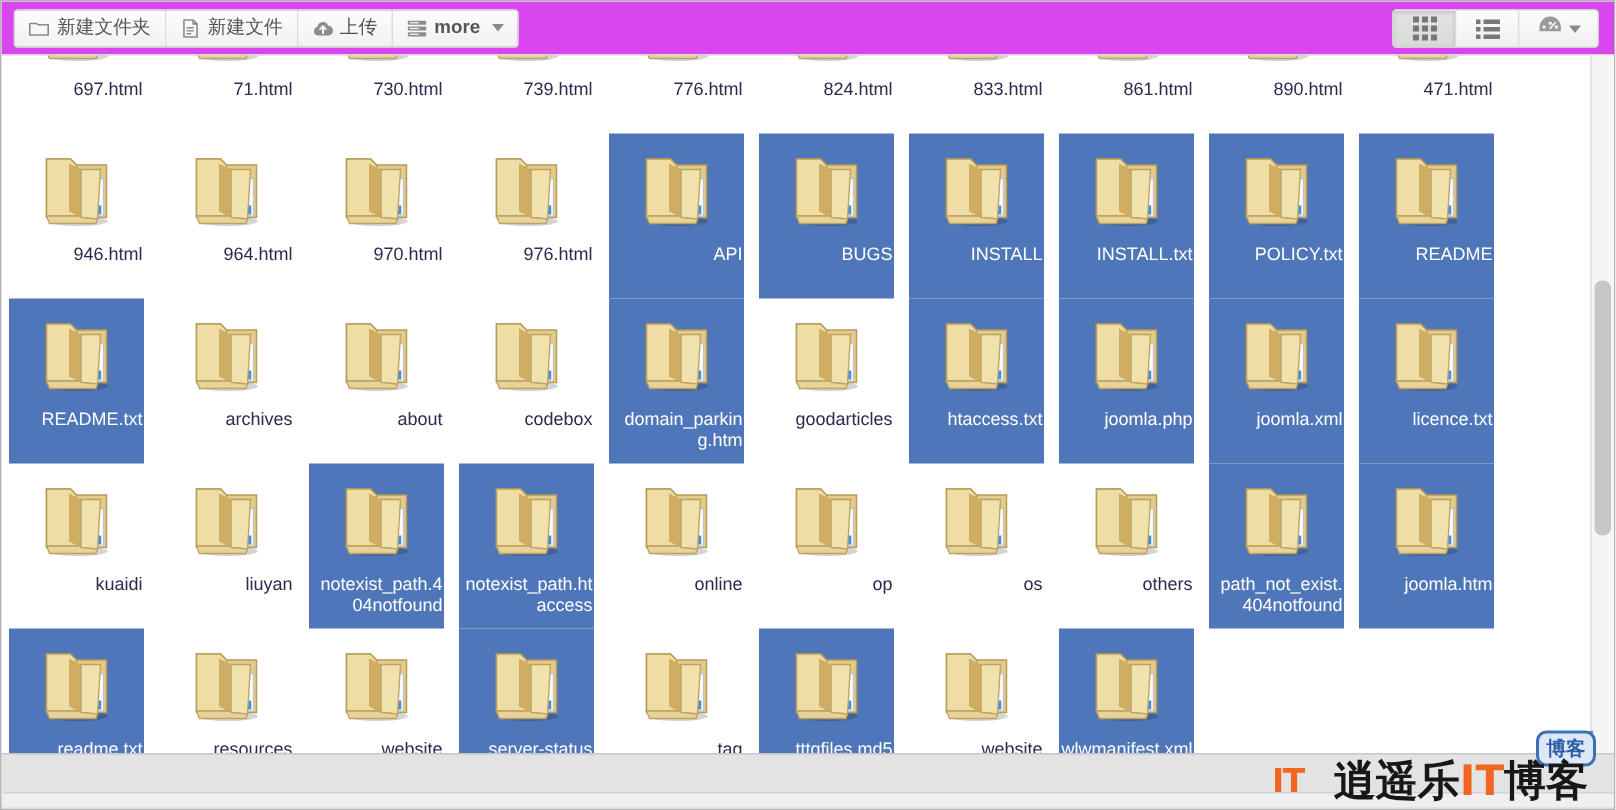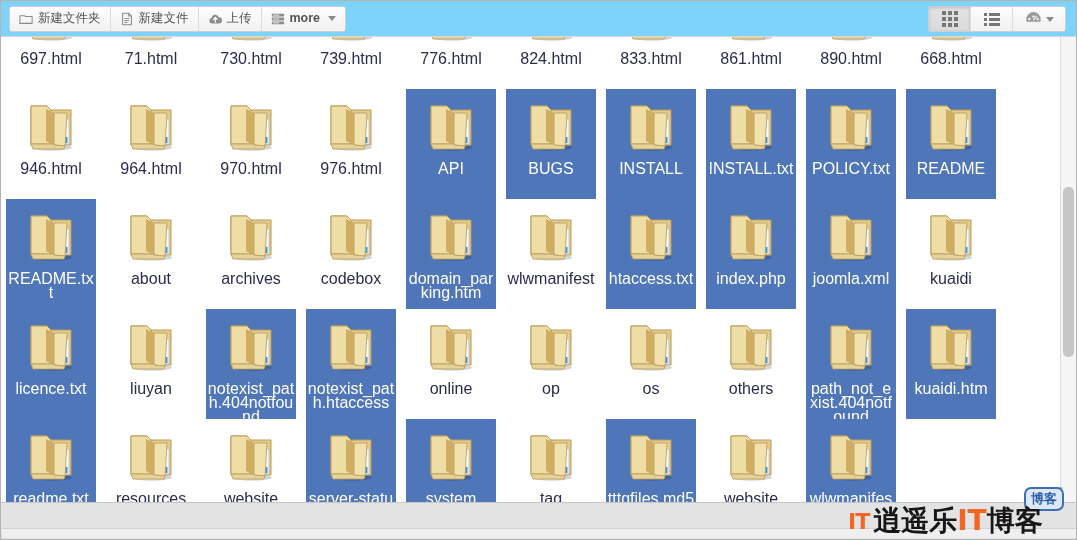--- a/index.html
+++ b/index.html
@@ -15,21 +15,21 @@
     width: 1077px; height: 540px;
     background: #ffffff;
     border: 1px solid #b3b3b3;
     overflow: hidden;
   }
 
   
   #toolbar {
     position: relative;
     height: 36px;
-    background: #7dd3fc;
+    background: #d946ef;
     border-bottom: 1px solid #d8d8d8;
     display: flex;
     align-items: center;
     padding: 0 8px;
   }
   .btn-group {
     display: flex;
     align-items: stretch;
     height: 26px;
     border: 1px solid #cfcfcf;
@@ -121,24 +121,24 @@
   .cell.sel { background: #4f76b8; }
   .cell-h110 { height: 110px; }
 
   .icon-wrap {
     width: 64px; height: 64px;
     position: relative;
     flex: none;
     margin-bottom: 3px;
   }
   .label {
-    font-size: 16px;
+    font-size: 12px;
     line-height: 14px;
     color: #2b2b4f;
-    text-align: center;
+    text-align: right;
     width: 90px;
     word-break: break-all;
     padding: 0 1px;
   }
   .cell.sel .label { color: #ffffff; }
 
   
   .folder { position: absolute; left: 5px; top: 6px; width: 54px; height: 50px; }
 
   
@@ -172,21 +172,21 @@
   }
 
   #watermark {
     position: absolute;
     right: 8px; bottom: 4px;
     height: 50px; width: 220px;
     pointer-events: none;
   }
   .wm-row {
     position: absolute; left: 0; bottom: 2px;
-    display: flex; align-items: flex-end; gap: 4px;
+    display: flex; align-items: flex-end; gap: 20px;
   }
   .wm-it {
     font-family: "DejaVu Sans", sans-serif;
     font-weight: bold; font-size: 22px;
     color: #f26522; line-height: 22px;
     letter-spacing: -1px;
   }
   .wm-cn {
     font-family: "DejaVu Sans", sans-serif;
     font-weight: bold; font-size: 28px;
@@ -457,21 +457,21 @@
                 <ellipse cx="28" cy="46.5" rx="20" ry="3.2" fill="rgba(0,0,0,0.17)"></ellipse>
                 <path d="M7 5 L23 5 L27 9 L47 9 L47 44 L7 44 Z" fill="#e4ca8b" stroke="#b79c58" stroke-width="1"></path>
                 <rect x="36" y="18" width="9" height="25" fill="#fcfcfc" stroke="#c4c4c4" stroke-width="0.9"></rect>
                 <rect x="37.5" y="36" width="6" height="6" fill="#3f8fdd"></rect>
                 <path d="M7 5 L23 5 L27 9 L27 43 L7 43 Z" fill="#efdda6" stroke="#b79c58" stroke-width="1"></path>
                 <path d="M22 8 L30 12 L30 44 L22 40 Z" fill="#cfae63"></path>
                 <path d="M30 12 L43 12 L41 45 L30 44 Z" fill="#f1e1ac" stroke="#bca363" stroke-width="0.9"></path>
                 <path d="M7 43 L9 48 L40 48 L41 45 L30 44 L30 43 Z" fill="#e7d298" stroke="#bca363" stroke-width="0.9"></path>
               </svg></span>
           </div>
-          <div class="label">668.html</div>
+          <div class="label">471.html</div>
         </div>
         <div class="cell cell-h110">
           <div class="icon-wrap">
             <span class="folder"><svg width="54" height="52" viewBox="0 0 54 52">
                 <ellipse cx="28" cy="46.5" rx="20" ry="3.2" fill="rgba(0,0,0,0.17)"></ellipse>
                 <path d="M7 5 L23 5 L27 9 L47 9 L47 44 L7 44 Z" fill="#e4ca8b" stroke="#b79c58" stroke-width="1"></path>
                 <rect x="36" y="18" width="9" height="25" fill="#fcfcfc" stroke="#c4c4c4" stroke-width="0.9"></rect>
                 <rect x="37.5" y="36" width="6" height="6" fill="#3f8fdd"></rect>
                 <path d="M7 5 L23 5 L27 9 L27 43 L7 43 Z" fill="#efdda6" stroke="#b79c58" stroke-width="1"></path>
                 <path d="M22 8 L30 12 L30 44 L22 40 Z" fill="#cfae63"></path>
@@ -637,50 +637,50 @@
                 <ellipse cx="28" cy="46.5" rx="20" ry="3.2" fill="rgba(0,0,0,0.17)"></ellipse>
                 <path d="M7 5 L23 5 L27 9 L47 9 L47 44 L7 44 Z" fill="#e4ca8b" stroke="#b79c58" stroke-width="1"></path>
                 <rect x="36" y="18" width="9" height="25" fill="#fcfcfc" stroke="#c4c4c4" stroke-width="0.9"></rect>
                 <rect x="37.5" y="36" width="6" height="6" fill="#3f8fdd"></rect>
                 <path d="M7 5 L23 5 L27 9 L27 43 L7 43 Z" fill="#efdda6" stroke="#b79c58" stroke-width="1"></path>
                 <path d="M22 8 L30 12 L30 44 L22 40 Z" fill="#cfae63"></path>
                 <path d="M30 12 L43 12 L41 45 L30 44 Z" fill="#f1e1ac" stroke="#bca363" stroke-width="0.9"></path>
                 <path d="M7 43 L9 48 L40 48 L41 45 L30 44 L30 43 Z" fill="#e7d298" stroke="#bca363" stroke-width="0.9"></path>
               </svg></span>
           </div>
+          <div class="label">archives</div>
+        </div>
+        <div class="cell cell-h110">
+          <div class="icon-wrap">
+            <span class="folder"><svg width="54" height="52" viewBox="0 0 54 52">
+                <ellipse cx="28" cy="46.5" rx="20" ry="3.2" fill="rgba(0,0,0,0.17)"></ellipse>
+                <path d="M7 5 L23 5 L27 9 L47 9 L47 44 L7 44 Z" fill="#e4ca8b" stroke="#b79c58" stroke-width="1"></path>
+                <rect x="36" y="18" width="9" height="25" fill="#fcfcfc" stroke="#c4c4c4" stroke-width="0.9"></rect>
+                <rect x="37.5" y="36" width="6" height="6" fill="#3f8fdd"></rect>
+                <path d="M7 5 L23 5 L27 9 L27 43 L7 43 Z" fill="#efdda6" stroke="#b79c58" stroke-width="1"></path>
+                <path d="M22 8 L30 12 L30 44 L22 40 Z" fill="#cfae63"></path>
+                <path d="M30 12 L43 12 L41 45 L30 44 Z" fill="#f1e1ac" stroke="#bca363" stroke-width="0.9"></path>
+                <path d="M7 43 L9 48 L40 48 L41 45 L30 44 L30 43 Z" fill="#e7d298" stroke="#bca363" stroke-width="0.9"></path>
+              </svg></span>
+          </div>
           <div class="label">about</div>
         </div>
         <div class="cell cell-h110">
           <div class="icon-wrap">
             <span class="folder"><svg width="54" height="52" viewBox="0 0 54 52">
                 <ellipse cx="28" cy="46.5" rx="20" ry="3.2" fill="rgba(0,0,0,0.17)"></ellipse>
                 <path d="M7 5 L23 5 L27 9 L47 9 L47 44 L7 44 Z" fill="#e4ca8b" stroke="#b79c58" stroke-width="1"></path>
                 <rect x="36" y="18" width="9" height="25" fill="#fcfcfc" stroke="#c4c4c4" stroke-width="0.9"></rect>
                 <rect x="37.5" y="36" width="6" height="6" fill="#3f8fdd"></rect>
                 <path d="M7 5 L23 5 L27 9 L27 43 L7 43 Z" fill="#efdda6" stroke="#b79c58" stroke-width="1"></path>
                 <path d="M22 8 L30 12 L30 44 L22 40 Z" fill="#cfae63"></path>
                 <path d="M30 12 L43 12 L41 45 L30 44 Z" fill="#f1e1ac" stroke="#bca363" stroke-width="0.9"></path>
                 <path d="M7 43 L9 48 L40 48 L41 45 L30 44 L30 43 Z" fill="#e7d298" stroke="#bca363" stroke-width="0.9"></path>
               </svg></span>
           </div>
-          <div class="label">archives</div>
-        </div>
-        <div class="cell cell-h110">
-          <div class="icon-wrap">
-            <span class="folder"><svg width="54" height="52" viewBox="0 0 54 52">
-                <ellipse cx="28" cy="46.5" rx="20" ry="3.2" fill="rgba(0,0,0,0.17)"></ellipse>
-                <path d="M7 5 L23 5 L27 9 L47 9 L47 44 L7 44 Z" fill="#e4ca8b" stroke="#b79c58" stroke-width="1"></path>
-                <rect x="36" y="18" width="9" height="25" fill="#fcfcfc" stroke="#c4c4c4" stroke-width="0.9"></rect>
-                <rect x="37.5" y="36" width="6" height="6" fill="#3f8fdd"></rect>
-                <path d="M7 5 L23 5 L27 9 L27 43 L7 43 Z" fill="#efdda6" stroke="#b79c58" stroke-width="1"></path>
-                <path d="M22 8 L30 12 L30 44 L22 40 Z" fill="#cfae63"></path>
-                <path d="M30 12 L43 12 L41 45 L30 44 Z" fill="#f1e1ac" stroke="#bca363" stroke-width="0.9"></path>
-                <path d="M7 43 L9 48 L40 48 L41 45 L30 44 L30 43 Z" fill="#e7d298" stroke="#bca363" stroke-width="0.9"></path>
-              </svg></span>
-          </div>
           <div class="label">codebox</div>
         </div>
         <div class="cell cell-h110 sel">
           <div class="icon-wrap">
             <span class="folder"><svg width="54" height="52" viewBox="0 0 54 52">
                 <ellipse cx="28" cy="46.5" rx="20" ry="3.2" fill="rgba(0,0,0,0.17)"></ellipse>
                 <path d="M7 5 L23 5 L27 9 L47 9 L47 44 L7 44 Z" fill="#e4ca8b" stroke="#b79c58" stroke-width="1"></path>
                 <rect x="36" y="18" width="9" height="25" fill="#fcfcfc" stroke="#c4c4c4" stroke-width="0.9"></rect>
                 <rect x="37.5" y="36" width="6" height="6" fill="#3f8fdd"></rect>
                 <path d="M7 5 L23 5 L27 9 L27 43 L7 43 Z" fill="#efdda6" stroke="#b79c58" stroke-width="1"></path>
@@ -697,21 +697,21 @@
                 <ellipse cx="28" cy="46.5" rx="20" ry="3.2" fill="rgba(0,0,0,0.17)"></ellipse>
                 <path d="M7 5 L23 5 L27 9 L47 9 L47 44 L7 44 Z" fill="#e4ca8b" stroke="#b79c58" stroke-width="1"></path>
                 <rect x="36" y="18" width="9" height="25" fill="#fcfcfc" stroke="#c4c4c4" stroke-width="0.9"></rect>
                 <rect x="37.5" y="36" width="6" height="6" fill="#3f8fdd"></rect>
                 <path d="M7 5 L23 5 L27 9 L27 43 L7 43 Z" fill="#efdda6" stroke="#b79c58" stroke-width="1"></path>
                 <path d="M22 8 L30 12 L30 44 L22 40 Z" fill="#cfae63"></path>
                 <path d="M30 12 L43 12 L41 45 L30 44 Z" fill="#f1e1ac" stroke="#bca363" stroke-width="0.9"></path>
                 <path d="M7 43 L9 48 L40 48 L41 45 L30 44 L30 43 Z" fill="#e7d298" stroke="#bca363" stroke-width="0.9"></path>
               </svg></span>
           </div>
-          <div class="label">wlwmanifest</div>
+          <div class="label">goodarticles</div>
         </div>
         <div class="cell cell-h110 sel">
           <div class="icon-wrap">
             <span class="folder"><svg width="54" height="52" viewBox="0 0 54 52">
                 <ellipse cx="28" cy="46.5" rx="20" ry="3.2" fill="rgba(0,0,0,0.17)"></ellipse>
                 <path d="M7 5 L23 5 L27 9 L47 9 L47 44 L7 44 Z" fill="#e4ca8b" stroke="#b79c58" stroke-width="1"></path>
                 <rect x="36" y="18" width="9" height="25" fill="#fcfcfc" stroke="#c4c4c4" stroke-width="0.9"></rect>
                 <rect x="37.5" y="36" width="6" height="6" fill="#3f8fdd"></rect>
                 <path d="M7 5 L23 5 L27 9 L27 43 L7 43 Z" fill="#efdda6" stroke="#b79c58" stroke-width="1"></path>
                 <path d="M22 8 L30 12 L30 44 L22 40 Z" fill="#cfae63"></path>
@@ -727,67 +727,67 @@
                 <ellipse cx="28" cy="46.5" rx="20" ry="3.2" fill="rgba(0,0,0,0.17)"></ellipse>
                 <path d="M7 5 L23 5 L27 9 L47 9 L47 44 L7 44 Z" fill="#e4ca8b" stroke="#b79c58" stroke-width="1"></path>
                 <rect x="36" y="18" width="9" height="25" fill="#fcfcfc" stroke="#c4c4c4" stroke-width="0.9"></rect>
                 <rect x="37.5" y="36" width="6" height="6" fill="#3f8fdd"></rect>
                 <path d="M7 5 L23 5 L27 9 L27 43 L7 43 Z" fill="#efdda6" stroke="#b79c58" stroke-width="1"></path>
                 <path d="M22 8 L30 12 L30 44 L22 40 Z" fill="#cfae63"></path>
                 <path d="M30 12 L43 12 L41 45 L30 44 Z" fill="#f1e1ac" stroke="#bca363" stroke-width="0.9"></path>
                 <path d="M7 43 L9 48 L40 48 L41 45 L30 44 L30 43 Z" fill="#e7d298" stroke="#bca363" stroke-width="0.9"></path>
               </svg></span>
           </div>
-          <div class="label">index.php</div>
+          <div class="label">joomla.php</div>
         </div>
         <div class="cell cell-h110 sel">
           <div class="icon-wrap">
             <span class="folder"><svg width="54" height="52" viewBox="0 0 54 52">
                 <ellipse cx="28" cy="46.5" rx="20" ry="3.2" fill="rgba(0,0,0,0.17)"></ellipse>
                 <path d="M7 5 L23 5 L27 9 L47 9 L47 44 L7 44 Z" fill="#e4ca8b" stroke="#b79c58" stroke-width="1"></path>
                 <rect x="36" y="18" width="9" height="25" fill="#fcfcfc" stroke="#c4c4c4" stroke-width="0.9"></rect>
                 <rect x="37.5" y="36" width="6" height="6" fill="#3f8fdd"></rect>
                 <path d="M7 5 L23 5 L27 9 L27 43 L7 43 Z" fill="#efdda6" stroke="#b79c58" stroke-width="1"></path>
                 <path d="M22 8 L30 12 L30 44 L22 40 Z" fill="#cfae63"></path>
                 <path d="M30 12 L43 12 L41 45 L30 44 Z" fill="#f1e1ac" stroke="#bca363" stroke-width="0.9"></path>
                 <path d="M7 43 L9 48 L40 48 L41 45 L30 44 L30 43 Z" fill="#e7d298" stroke="#bca363" stroke-width="0.9"></path>
               </svg></span>
           </div>
           <div class="label">joomla.xml</div>
         </div>
+        <div class="cell cell-h110 sel">
+          <div class="icon-wrap">
+            <span class="folder"><svg width="54" height="52" viewBox="0 0 54 52">
+                <ellipse cx="28" cy="46.5" rx="20" ry="3.2" fill="rgba(0,0,0,0.17)"></ellipse>
+                <path d="M7 5 L23 5 L27 9 L47 9 L47 44 L7 44 Z" fill="#e4ca8b" stroke="#b79c58" stroke-width="1"></path>
+                <rect x="36" y="18" width="9" height="25" fill="#fcfcfc" stroke="#c4c4c4" stroke-width="0.9"></rect>
+                <rect x="37.5" y="36" width="6" height="6" fill="#3f8fdd"></rect>
+                <path d="M7 5 L23 5 L27 9 L27 43 L7 43 Z" fill="#efdda6" stroke="#b79c58" stroke-width="1"></path>
+                <path d="M22 8 L30 12 L30 44 L22 40 Z" fill="#cfae63"></path>
+                <path d="M30 12 L43 12 L41 45 L30 44 Z" fill="#f1e1ac" stroke="#bca363" stroke-width="0.9"></path>
+                <path d="M7 43 L9 48 L40 48 L41 45 L30 44 L30 43 Z" fill="#e7d298" stroke="#bca363" stroke-width="0.9"></path>
+              </svg></span>
+          </div>
+          <div class="label">licence.txt</div>
+        </div>
         <div class="cell cell-h110">
           <div class="icon-wrap">
             <span class="folder"><svg width="54" height="52" viewBox="0 0 54 52">
                 <ellipse cx="28" cy="46.5" rx="20" ry="3.2" fill="rgba(0,0,0,0.17)"></ellipse>
                 <path d="M7 5 L23 5 L27 9 L47 9 L47 44 L7 44 Z" fill="#e4ca8b" stroke="#b79c58" stroke-width="1"></path>
                 <rect x="36" y="18" width="9" height="25" fill="#fcfcfc" stroke="#c4c4c4" stroke-width="0.9"></rect>
                 <rect x="37.5" y="36" width="6" height="6" fill="#3f8fdd"></rect>
                 <path d="M7 5 L23 5 L27 9 L27 43 L7 43 Z" fill="#efdda6" stroke="#b79c58" stroke-width="1"></path>
                 <path d="M22 8 L30 12 L30 44 L22 40 Z" fill="#cfae63"></path>
                 <path d="M30 12 L43 12 L41 45 L30 44 Z" fill="#f1e1ac" stroke="#bca363" stroke-width="0.9"></path>
                 <path d="M7 43 L9 48 L40 48 L41 45 L30 44 L30 43 Z" fill="#e7d298" stroke="#bca363" stroke-width="0.9"></path>
               </svg></span>
           </div>
           <div class="label">kuaidi</div>
         </div>
-        <div class="cell cell-h110 sel">
-          <div class="icon-wrap">
-            <span class="folder"><svg width="54" height="52" viewBox="0 0 54 52">
-                <ellipse cx="28" cy="46.5" rx="20" ry="3.2" fill="rgba(0,0,0,0.17)"></ellipse>
-                <path d="M7 5 L23 5 L27 9 L47 9 L47 44 L7 44 Z" fill="#e4ca8b" stroke="#b79c58" stroke-width="1"></path>
-                <rect x="36" y="18" width="9" height="25" fill="#fcfcfc" stroke="#c4c4c4" stroke-width="0.9"></rect>
-                <rect x="37.5" y="36" width="6" height="6" fill="#3f8fdd"></rect>
-                <path d="M7 5 L23 5 L27 9 L27 43 L7 43 Z" fill="#efdda6" stroke="#b79c58" stroke-width="1"></path>
-                <path d="M22 8 L30 12 L30 44 L22 40 Z" fill="#cfae63"></path>
-                <path d="M30 12 L43 12 L41 45 L30 44 Z" fill="#f1e1ac" stroke="#bca363" stroke-width="0.9"></path>
-                <path d="M7 43 L9 48 L40 48 L41 45 L30 44 L30 43 Z" fill="#e7d298" stroke="#bca363" stroke-width="0.9"></path>
-              </svg></span>
-          </div>
-          <div class="label">licence.txt</div>
-        </div>
         <div class="cell cell-h110">
           <div class="icon-wrap">
             <span class="folder"><svg width="54" height="52" viewBox="0 0 54 52">
                 <ellipse cx="28" cy="46.5" rx="20" ry="3.2" fill="rgba(0,0,0,0.17)"></ellipse>
                 <path d="M7 5 L23 5 L27 9 L47 9 L47 44 L7 44 Z" fill="#e4ca8b" stroke="#b79c58" stroke-width="1"></path>
                 <rect x="36" y="18" width="9" height="25" fill="#fcfcfc" stroke="#c4c4c4" stroke-width="0.9"></rect>
                 <rect x="37.5" y="36" width="6" height="6" fill="#3f8fdd"></rect>
                 <path d="M7 5 L23 5 L27 9 L27 43 L7 43 Z" fill="#efdda6" stroke="#b79c58" stroke-width="1"></path>
                 <path d="M22 8 L30 12 L30 44 L22 40 Z" fill="#cfae63"></path>
                 <path d="M30 12 L43 12 L41 45 L30 44 Z" fill="#f1e1ac" stroke="#bca363" stroke-width="0.9"></path>
@@ -907,21 +907,21 @@
                 <ellipse cx="28" cy="46.5" rx="20" ry="3.2" fill="rgba(0,0,0,0.17)"></ellipse>
                 <path d="M7 5 L23 5 L27 9 L47 9 L47 44 L7 44 Z" fill="#e4ca8b" stroke="#b79c58" stroke-width="1"></path>
                 <rect x="36" y="18" width="9" height="25" fill="#fcfcfc" stroke="#c4c4c4" stroke-width="0.9"></rect>
                 <rect x="37.5" y="36" width="6" height="6" fill="#3f8fdd"></rect>
                 <path d="M7 5 L23 5 L27 9 L27 43 L7 43 Z" fill="#efdda6" stroke="#b79c58" stroke-width="1"></path>
                 <path d="M22 8 L30 12 L30 44 L22 40 Z" fill="#cfae63"></path>
                 <path d="M30 12 L43 12 L41 45 L30 44 Z" fill="#f1e1ac" stroke="#bca363" stroke-width="0.9"></path>
                 <path d="M7 43 L9 48 L40 48 L41 45 L30 44 L30 43 Z" fill="#e7d298" stroke="#bca363" stroke-width="0.9"></path>
               </svg></span>
           </div>
-          <div class="label">kuaidi.htm</div>
+          <div class="label">joomla.htm</div>
         </div>
         <div class="cell cell-h110 sel">
           <div class="icon-wrap">
             <span class="folder"><svg width="54" height="52" viewBox="0 0 54 52">
                 <ellipse cx="28" cy="46.5" rx="20" ry="3.2" fill="rgba(0,0,0,0.17)"></ellipse>
                 <path d="M7 5 L23 5 L27 9 L47 9 L47 44 L7 44 Z" fill="#e4ca8b" stroke="#b79c58" stroke-width="1"></path>
                 <rect x="36" y="18" width="9" height="25" fill="#fcfcfc" stroke="#c4c4c4" stroke-width="0.9"></rect>
                 <rect x="37.5" y="36" width="6" height="6" fill="#3f8fdd"></rect>
                 <path d="M7 5 L23 5 L27 9 L27 43 L7 43 Z" fill="#efdda6" stroke="#b79c58" stroke-width="1"></path>
                 <path d="M22 8 L30 12 L30 44 L22 40 Z" fill="#cfae63"></path>
@@ -968,35 +968,20 @@
                 <path d="M7 5 L23 5 L27 9 L47 9 L47 44 L7 44 Z" fill="#e4ca8b" stroke="#b79c58" stroke-width="1"></path>
                 <rect x="36" y="18" width="9" height="25" fill="#fcfcfc" stroke="#c4c4c4" stroke-width="0.9"></rect>
                 <rect x="37.5" y="36" width="6" height="6" fill="#3f8fdd"></rect>
                 <path d="M7 5 L23 5 L27 9 L27 43 L7 43 Z" fill="#efdda6" stroke="#b79c58" stroke-width="1"></path>
                 <path d="M22 8 L30 12 L30 44 L22 40 Z" fill="#cfae63"></path>
                 <path d="M30 12 L43 12 L41 45 L30 44 Z" fill="#f1e1ac" stroke="#bca363" stroke-width="0.9"></path>
                 <path d="M7 43 L9 48 L40 48 L41 45 L30 44 L30 43 Z" fill="#e7d298" stroke="#bca363" stroke-width="0.9"></path>
               </svg></span>
           </div>
           <div class="label">server-status</div>
-        </div>
-        <div class="cell cell-h110 sel">
-          <div class="icon-wrap">
-            <span class="folder"><svg width="54" height="52" viewBox="0 0 54 52">
-                <ellipse cx="28" cy="46.5" rx="20" ry="3.2" fill="rgba(0,0,0,0.17)"></ellipse>
-                <path d="M7 5 L23 5 L27 9 L47 9 L47 44 L7 44 Z" fill="#e4ca8b" stroke="#b79c58" stroke-width="1"></path>
-                <rect x="36" y="18" width="9" height="25" fill="#fcfcfc" stroke="#c4c4c4" stroke-width="0.9"></rect>
-                <rect x="37.5" y="36" width="6" height="6" fill="#3f8fdd"></rect>
-                <path d="M7 5 L23 5 L27 9 L27 43 L7 43 Z" fill="#efdda6" stroke="#b79c58" stroke-width="1"></path>
-                <path d="M22 8 L30 12 L30 44 L22 40 Z" fill="#cfae63"></path>
-                <path d="M30 12 L43 12 L41 45 L30 44 Z" fill="#f1e1ac" stroke="#bca363" stroke-width="0.9"></path>
-                <path d="M7 43 L9 48 L40 48 L41 45 L30 44 L30 43 Z" fill="#e7d298" stroke="#bca363" stroke-width="0.9"></path>
-              </svg></span>
-          </div>
-          <div class="label">system</div>
         </div>
         <div class="cell cell-h110">
           <div class="icon-wrap">
             <span class="folder"><svg width="54" height="52" viewBox="0 0 54 52">
                 <ellipse cx="28" cy="46.5" rx="20" ry="3.2" fill="rgba(0,0,0,0.17)"></ellipse>
                 <path d="M7 5 L23 5 L27 9 L47 9 L47 44 L7 44 Z" fill="#e4ca8b" stroke="#b79c58" stroke-width="1"></path>
                 <rect x="36" y="18" width="9" height="25" fill="#fcfcfc" stroke="#c4c4c4" stroke-width="0.9"></rect>
                 <rect x="37.5" y="36" width="6" height="6" fill="#3f8fdd"></rect>
                 <path d="M7 5 L23 5 L27 9 L27 43 L7 43 Z" fill="#efdda6" stroke="#b79c58" stroke-width="1"></path>
                 <path d="M22 8 L30 12 L30 44 L22 40 Z" fill="#cfae63"></path>

